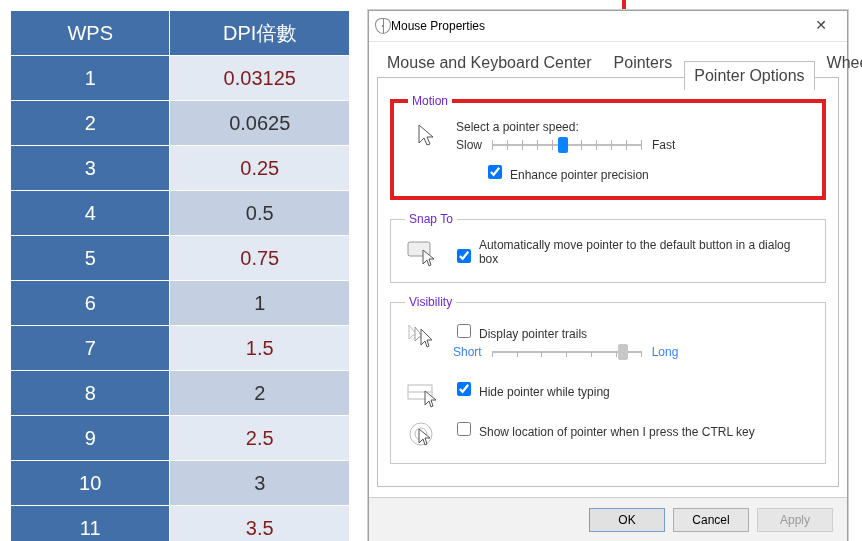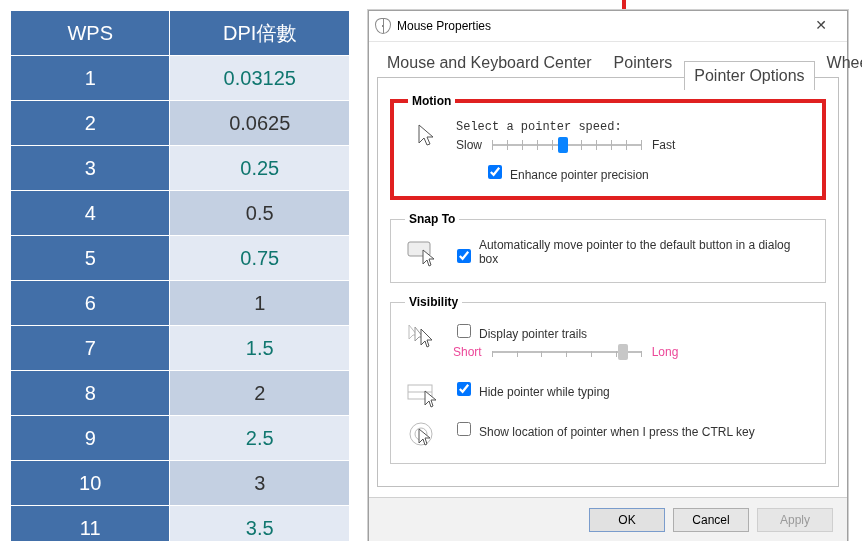--- a/index.html
+++ b/index.html
@@ -23,34 +23,34 @@
     padding: 8px 0;
     font-size: 20px;
     line-height: 28px;
   }
   .table th {
     background: #426fa8; color: #fff; font-weight: normal;
   }
   .col-a { width: 160px; }
   .col-b { width: 180px; }
   .table .c-a { background: #426fa8; color: #fff; }
-  .table .c-b-light { background: #e3e9f3; color: #0f766e; }
+  .table .c-b-light { background: #e3e9f3; color: #7f1d1d; }
   .table .c-b-dark  { background: #c4d0e2; color: #333; }
 
   
   .dialog-wrap { position: relative; }
   .dialog {
     width: 480px;
     border: 1px solid #a0a0a0;
     background: #fff;
     box-shadow: 0 0 0 1px #d0d0d0;
     position: relative;
   }
   .titlebar {
-    display: flex; align-items: center; gap: 6px;
+    display: flex; align-items: center; 
     padding: 4px 6px;
     background: #fff;
     border-bottom: 1px solid #e5e5e5;
     font-size: 12px;
   }
   .titlebar .spacer { flex: 1; }
   .close-btn {
     width: 40px; height: 22px; text-align: center;
     font-size: 14px; line-height: 20px; color: #444;
     cursor: pointer;
@@ -91,27 +91,27 @@
     padding: 10px 12px;
   }
 
   fieldset.group {
     border: 1px solid #c8c8c8;
     margin: 6px 0 12px 0;
     padding: 12px 14px 14px 14px;
     position: relative;
   }
   fieldset.group > legend {
-    font-size: 12px; color: #000000; padding: 0 4px; font-weight: bold;
+    font-size: 12px; color: #6d28d9; padding: 0 4px;
   }
   .row { display: flex; align-items: flex-start; gap: 12px; }
   .group .content { flex: 1; font-size: 12px; color: #333; }
-  .content-line { margin-bottom: 0; font-family: Liberation Mono, monospace; }
+  .content-line { margin-bottom: 0; }
   .indent { margin-left: 28px; }
-  .disabled { color: #ec4899; }
+  .disabled { color: #3b82f6; }
   label.ck { display: flex; align-items: flex-end; gap: 5px; }
   input[type=checkbox] { width: 14px; height: 14px; }
 
   
   .slider {
     display: flex; align-items: flex-start; gap: 10px;
     margin: 4px 0 10px 0;
   }
   .track {
     width: 150px; height: 14px; position: relative;

